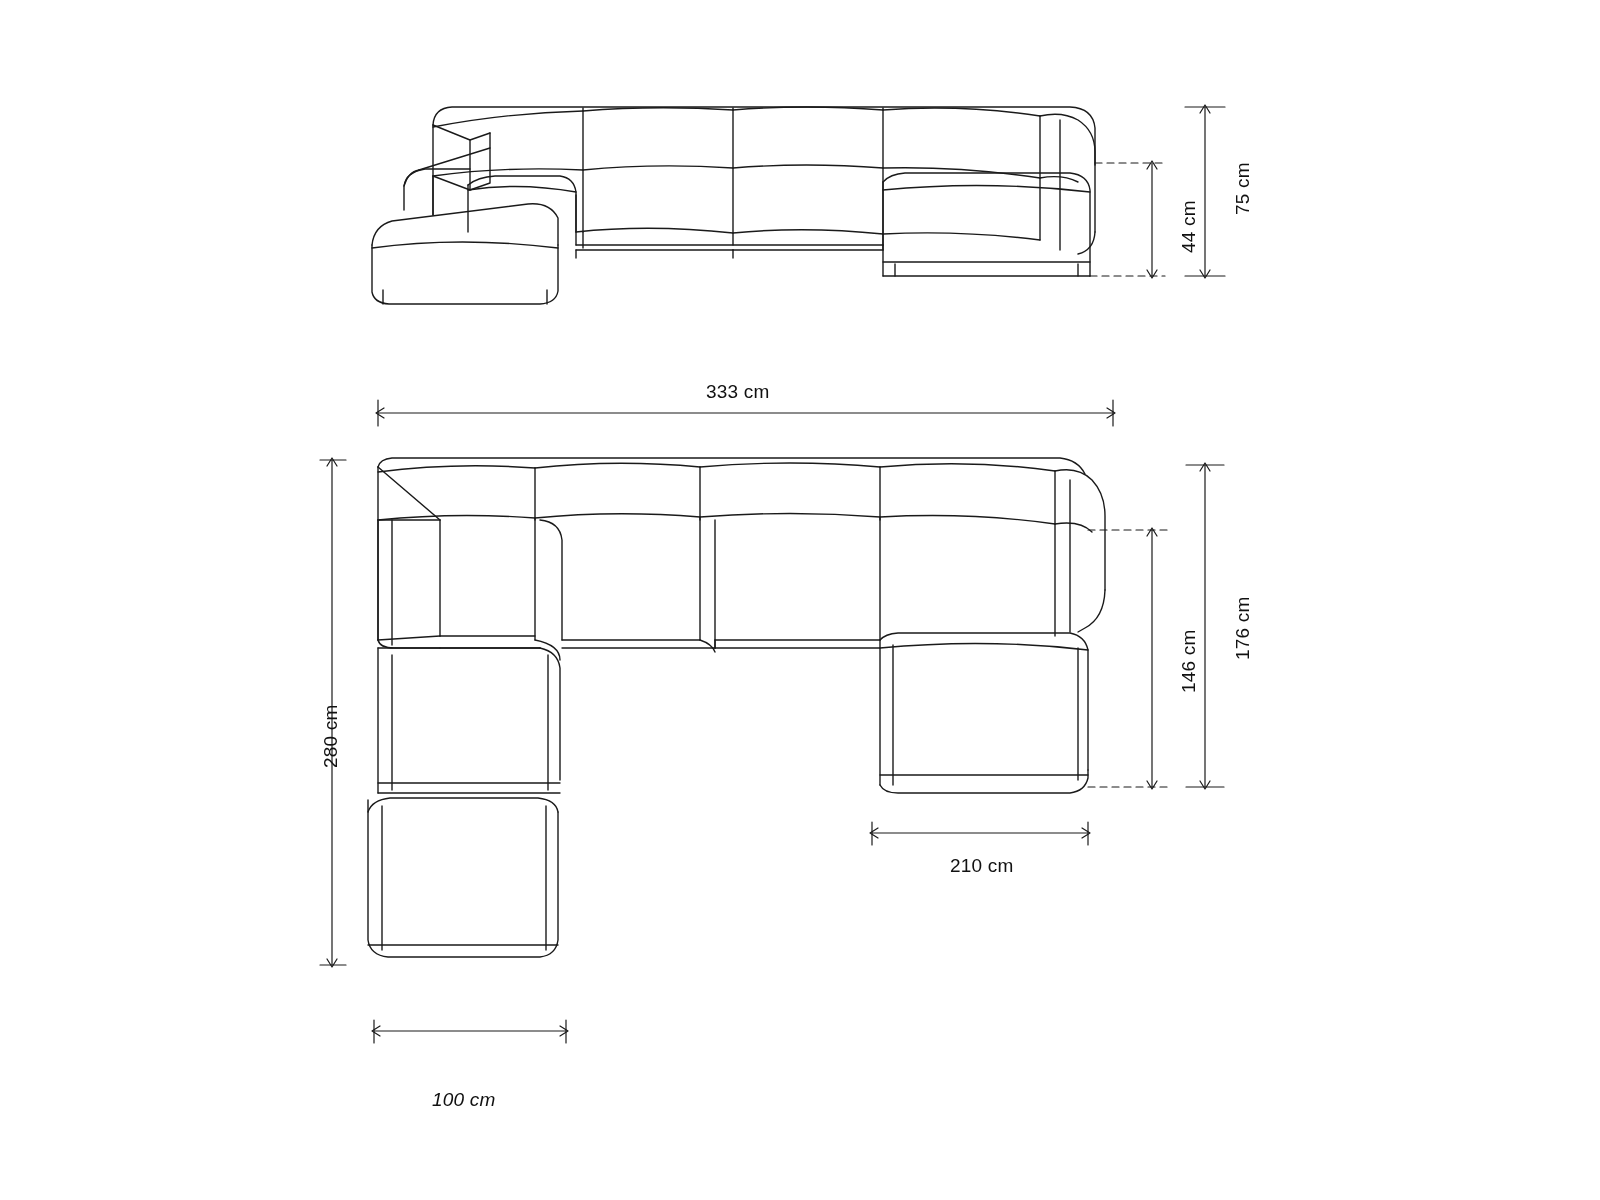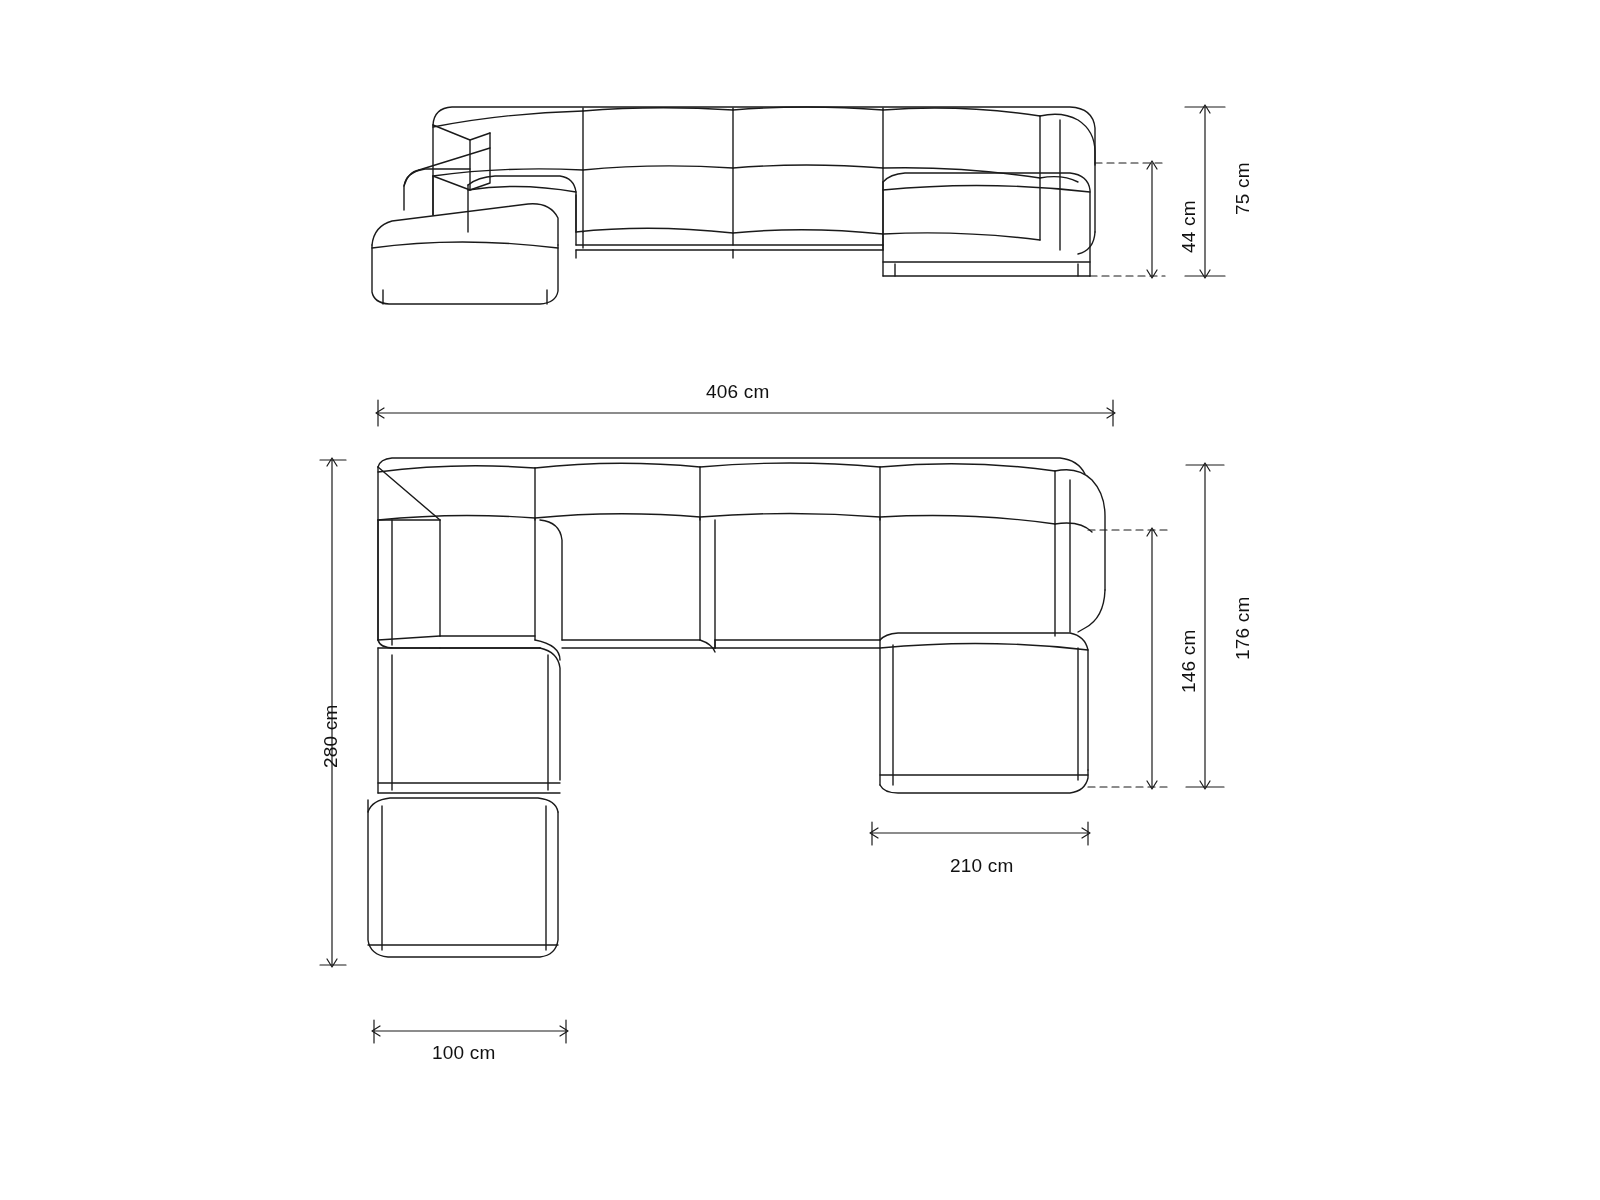--- a/index.html
+++ b/index.html
@@ -244,25 +244,25 @@
         <path d="M374 1020 L374 1043"></path>
         <path d="M566 1020 L566 1043"></path>
       </g>
     </g>
   </svg>
 
   <div class="dim-label vertical" style="left:1232px; top:215px;">75 cm</div>
 
   <div class="dim-label vertical" style="left:1178px; top:253px;">44 cm</div>
 
-  <div class="dim-label" style="left:706px; top:381px;">406 cm</div>
+  <div class="dim-label" style="left:706px; top:381px;">333 cm</div>
 
   <div class="dim-label vertical" style="left:320px; top:768px;">280 cm</div>
 
   <div class="dim-label vertical" style="left:1232px; top:660px;">176 cm</div>
 
   <div class="dim-label vertical" style="left:1178px; top:693px;">146 cm</div>
 
   <div class="dim-label" style="left:950px; top:855px;">210 cm</div>
 
-  <div class="dim-label" style="left:432px; top:1042px;">100 cm</div>
+  <div class="dim-label" style="left:432px; top:1089px;font-style:italic;">100 cm</div>
 
 </div>
 
 </body></html>

